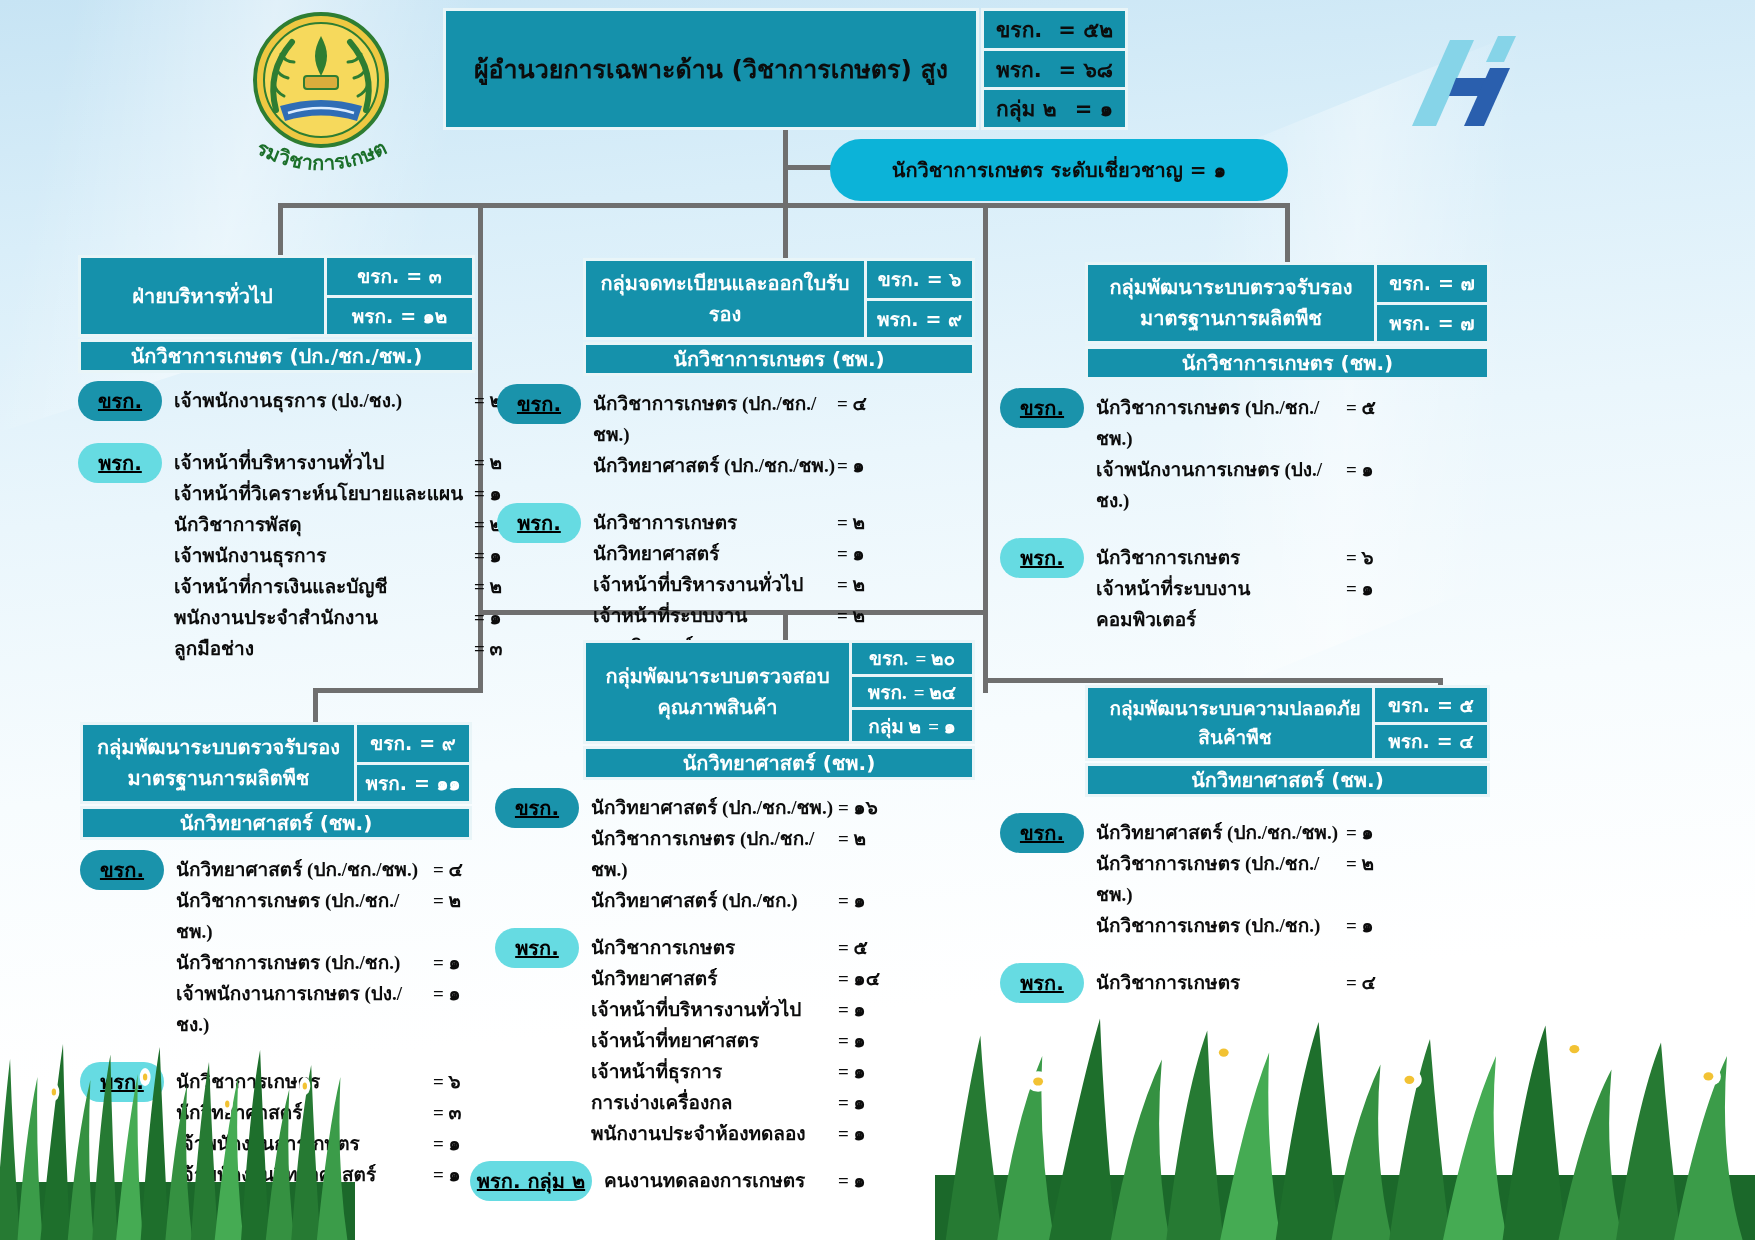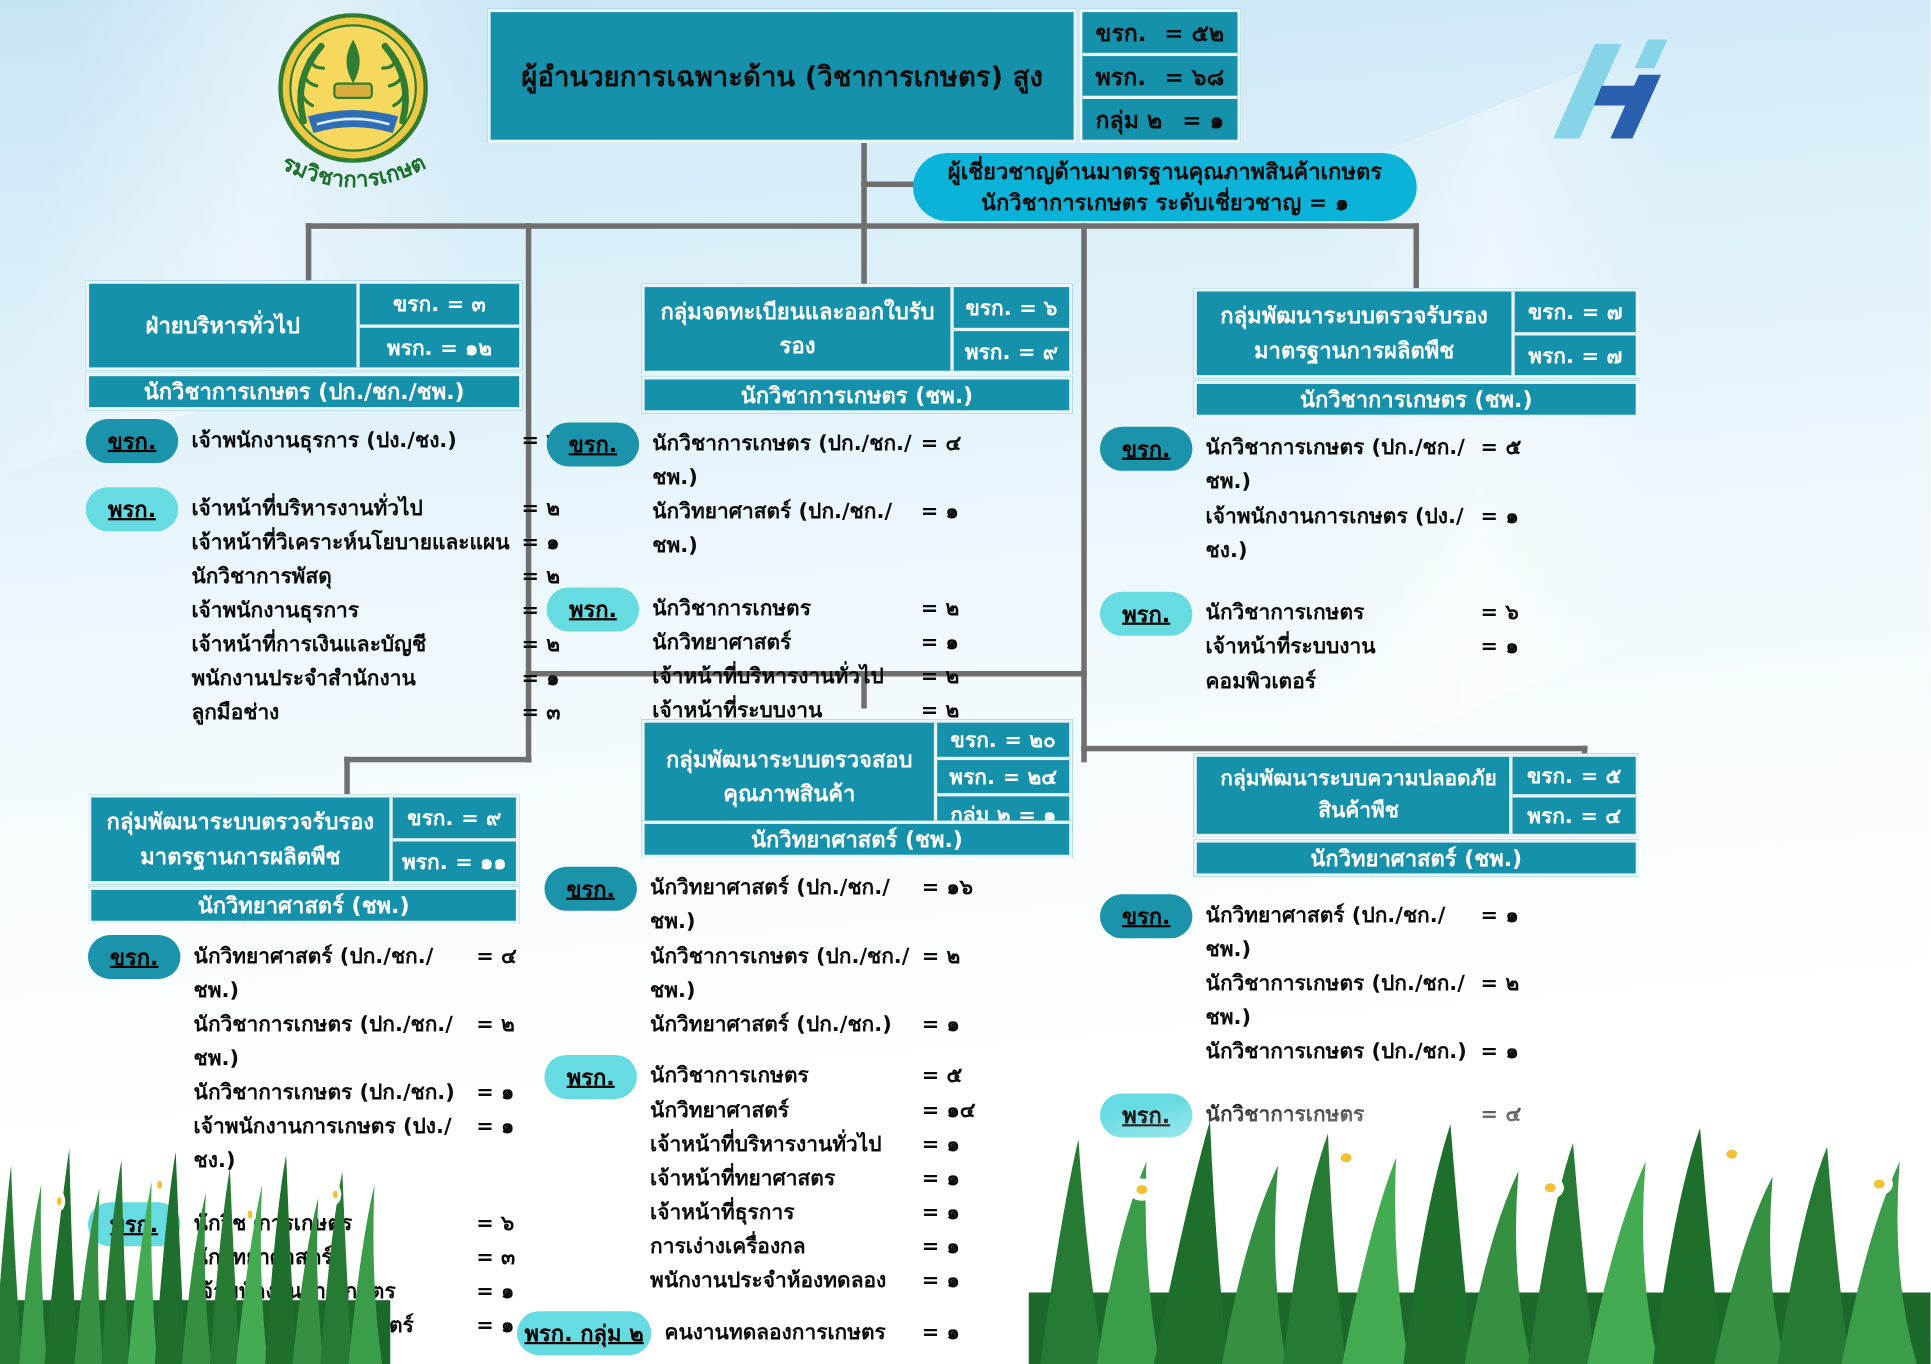--- a/index.html
+++ b/index.html
@@ -32,21 +32,21 @@
   .ustat:last-child{border-bottom:none;}
   .usub{position:absolute;background:#1591ab;border:3px solid #e9f5f8;box-sizing:border-box;
       display:flex;align-items:center;justify-content:center;color:#fff;font-weight:bold;font-size:20px;}
   .ubody{position:absolute;}
   .section{display:flex;align-items:flex-start;margin-bottom:22px;}
   .section:last-child{margin-bottom:0;}
   .badge{min-width:84px;width:84px;height:40px;border-radius:20px;display:flex;align-items:center;justify-content:center;
       color:#000;font-weight:bold;font-size:20px;text-decoration:underline;margin-right:12px;flex-shrink:0;}
   .badge.dark{background:#1a93ab;} .badge.light{background:#66dbe2;}
   .badge.wide{min-width:122px;width:122px;}
-  .rows{flex:1;padding-top:4px;}
+  .rows{flex:1;padding-top:4px;font-family:Liberation Serif, serif;}
   .row{display:flex;line-height:31px;font-size:19px;color:#0c0c0c;font-weight:bold;}
   .row .pos{flex:1;}
   .row .cnt{width:52px;text-align:left;flex-shrink:0;}
   .tight .section{margin-bottom:12px;}
   .seal{position:absolute;left:236px;top:4px;z-index:2;}
   .doa-logo{position:absolute;left:1398px;top:28px;z-index:2;}
   .grass{position:absolute;z-index:3;}
   .teal-strip{position:absolute;left:938px;top:1220px;width:817px;height:20px;background:#1a9ab3;z-index:2;}
   .white-wave{position:absolute;left:900px;top:985px;width:860px;height:70px;background:radial-gradient(ellipse at 50% 100%,rgba(255,255,255,.95),rgba(255,255,255,0) 70%);z-index:2;}
 </style>
@@ -115,21 +115,20 @@
       <span>พรก.</span>
       <span>= ๖๘</span>
     </div>
     <div class="top-stat">
       <span>กลุ่ม ๒</span>
       <span>= ๑</span>
     </div>
   </div>
 
   <div class="expert">
-    <div>ผู้เชี่ยวชาญด้านมาตรฐานคุณภาพสินค้าเกษตร</div>
     <div>นักวิชาการเกษตร ระดับเชี่ยวชาญ = ๑</div>
   </div>
 
   <div class="unit" style="left:78px;top:255px;width:455px;">
     <div class="uhead" style="left:0;top:0;width:397px;height:82px;">
       <div class="utitle">
         <span>ฝ่ายบริหารทั่วไป</span>
       </div>
       <div class="ustats" style="width:145px;">
         <div class="ustat">
@@ -358,21 +357,21 @@
           <div class="row">
               <span class="pos">เจ้าพนักงานวิทยาศาสตร์</span>
               <span class="cnt">= ๑</span>
             </div>
         </div>
       </div>
     </div>
   </div>
 
   <div class="unit tight" style="left:470px;top:640px;width:505px;">
-    <div class="uhead" style="left:113px;top:14px;width:392px;height:104px;">
+    <div class="uhead" style="left:113px;top:0;width:392px;height:104px;font-family:Liberation Serif, serif;">
       <div class="utitle">
         <span>กลุ่มพัฒนาระบบตรวจสอบ</span>
         <span>คุณภาพสินค้า</span>
       </div>
       <div class="ustats" style="width:120px;">
         <div class="ustat">
             <span>ขรก.</span>
             <span>= ๒๐</span>
           </div>
         <div class="ustat">

